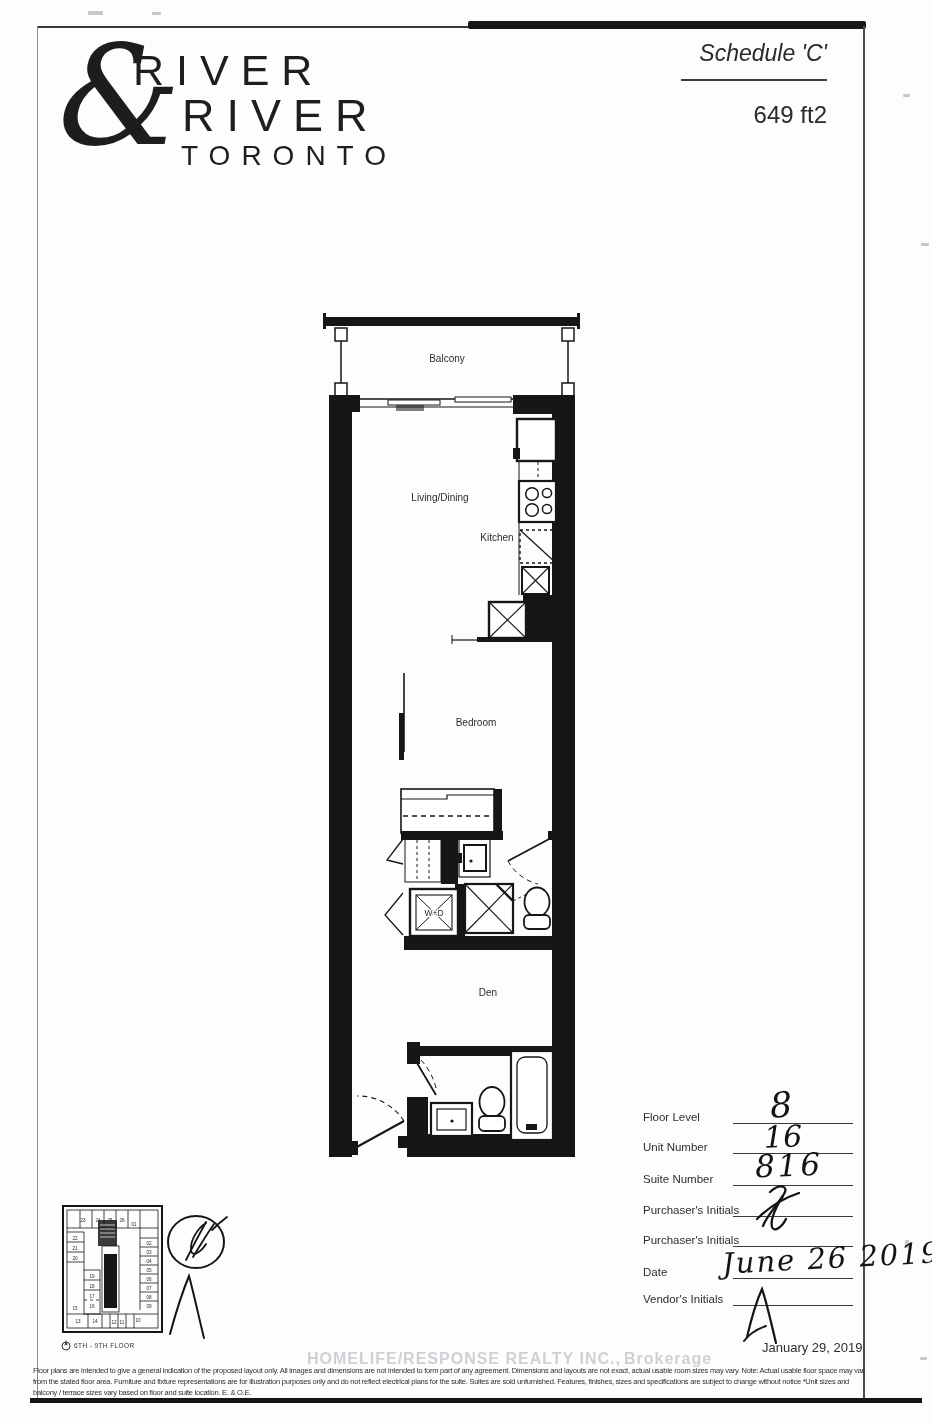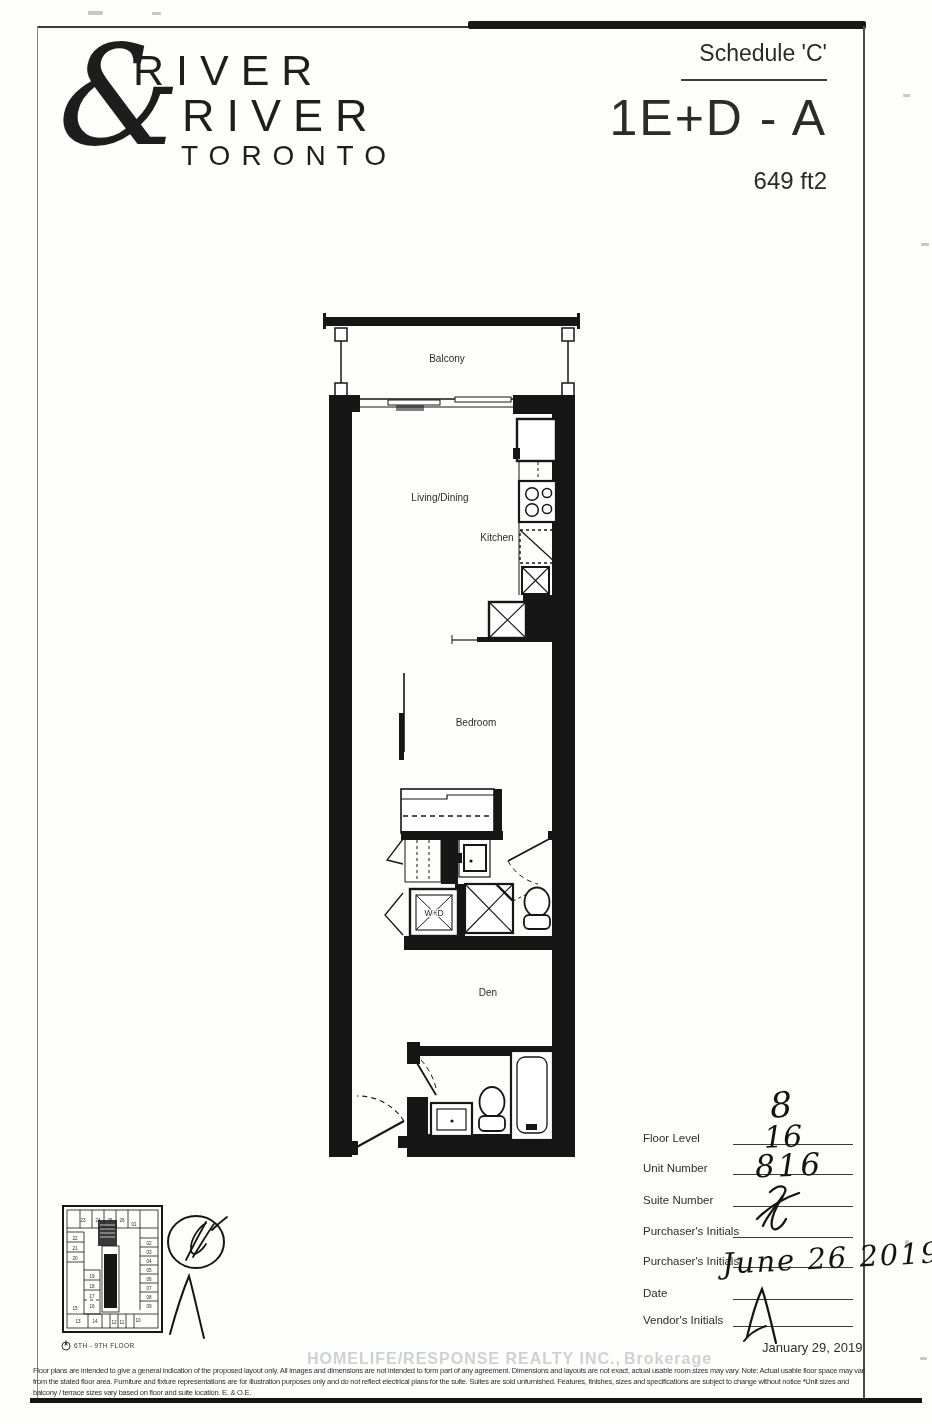--- a/index.html
+++ b/index.html
@@ -21,21 +21,21 @@
 
   
   .logo-amp   { left:58px;  top:28px;  font-family:"DejaVu Serif", serif; font-style:italic;
                 font-size:138px; color:#1d1d1d; line-height:1; }
   .logo-river { left:133px; top:46px;  font-size:43px; letter-spacing:12px; color:#1e1e1e; font-weight:500; }
   .logo-fifth { left:182px; top:90px;  font-size:45px; letter-spacing:12px; color:#1e1e1e; font-weight:500; }
   .logo-city  { left:181px; top:140px; font-size:28px; letter-spacing:11px; color:#1e1e1e; font-weight:500; }
 
   
   .sched { right:105px; top:40px; text-align:right; color:#2a2a2a; }
-  .sched-label { font-size:23px; }
+  .sched-label { font-size:23px;font-style:italic; }
   .sched-rule  { width:146px; height:2px; background:#3f3f3f; margin:12px 0 8px auto; }
   .model-code  { font-size:50px; letter-spacing:2px; color:#2b2b2b; font-weight:400; white-space:nowrap; }
   .area-value  { font-size:24px; margin-top:20px; }
 
   
   .plan-wrap { left:310px; top:300px;text-align:center; }
   svg .w   { fill:#161616; stroke:none; }
   svg .ln  { stroke:#161616; fill:none; }
   svg .ob  { fill:#ffffff; stroke:#161616; }
   svg .ds  { stroke-dasharray:5 4; }
@@ -43,21 +43,21 @@
   svg .rlabel { font-family:"Liberation Sans",sans-serif; font-size:10px; fill:#2c2c2c; }
   svg .rlabel-sm { font-family:"Liberation Sans",sans-serif; font-size:8.5px; fill:#2c2c2c; }
 
   
   .keyplan-wrap { left:58px; top:1198px; }
   svg .kn { font-family:"Liberation Sans",sans-serif; font-size:4.6px; fill:#2a2a2a; }
   .keyplan-caption { left:74px; top:1342px; font-size:6.5px; color:#333; letter-spacing:.4px; }
   .compass { left:60px; top:1339px; }
 
   
-  .form-row  { position:absolute; left:643px; width:210px; height:18px;margin-top:21px; }
+  .form-row  { position:absolute; left:643px; width:210px; height:18px; }
   .form-label{ position:absolute; left:0; bottom:1px; font-size:11.5px; color:#2d2d2d; white-space:nowrap; }
   .form-line { position:absolute; left:90px; bottom:0; width:120px; border-bottom:1.7px solid #3a3a3a; height:1px; }
   .handwrite { position:absolute; font-family:"DejaVu Serif", serif; font-style:italic;
                color:#131313; white-space:nowrap; line-height:1; }
   .print-date { left:762px; top:1340px; font-size:13px; color:#2d2d2d; }
 
   
   .watermark  { top:1350px; font-size:16px; font-weight:bold; color:#aeb4bd; opacity:.6; letter-spacing:1px;margin-left:24px; }
   .disclaimer { left:33px; width:832px; font-size:7.5px; letter-spacing:-0.25px;
                 color:#2f2f2f; white-space:nowrap; overflow:hidden; }
@@ -82,21 +82,20 @@
   <div class="abs speck" style="left:920px;top:1357px;width:7px;height:3px"></div>
 
   <div class="abs logo-amp">&amp;</div>
   <div class="abs logo-river">RIVER</div>
   <div class="abs logo-fifth">RIVER</div>
   <div class="abs logo-city">TORONTO</div>
 
   <div class="abs sched">
     <div class="sched-label">Schedule 'C'</div>
     <div class="sched-rule"></div>
-    <div class="model-code">1E+D - A</div>
     <div class="area-value">649 ft2</div>
   </div>
 
   <div class="abs plan-wrap">
   <svg width="280" height="870" viewBox="310 300 280 870">
 
     <rect class="w" x="325" y="317" width="253" height="9"></rect>
     <rect class="w" x="323" y="313" width="3" height="16"></rect>
     <rect class="w" x="577" y="313" width="3" height="16"></rect>
     <rect class="ob" x="335" y="328" width="12" height="13" stroke-width="1.5"></rect>

